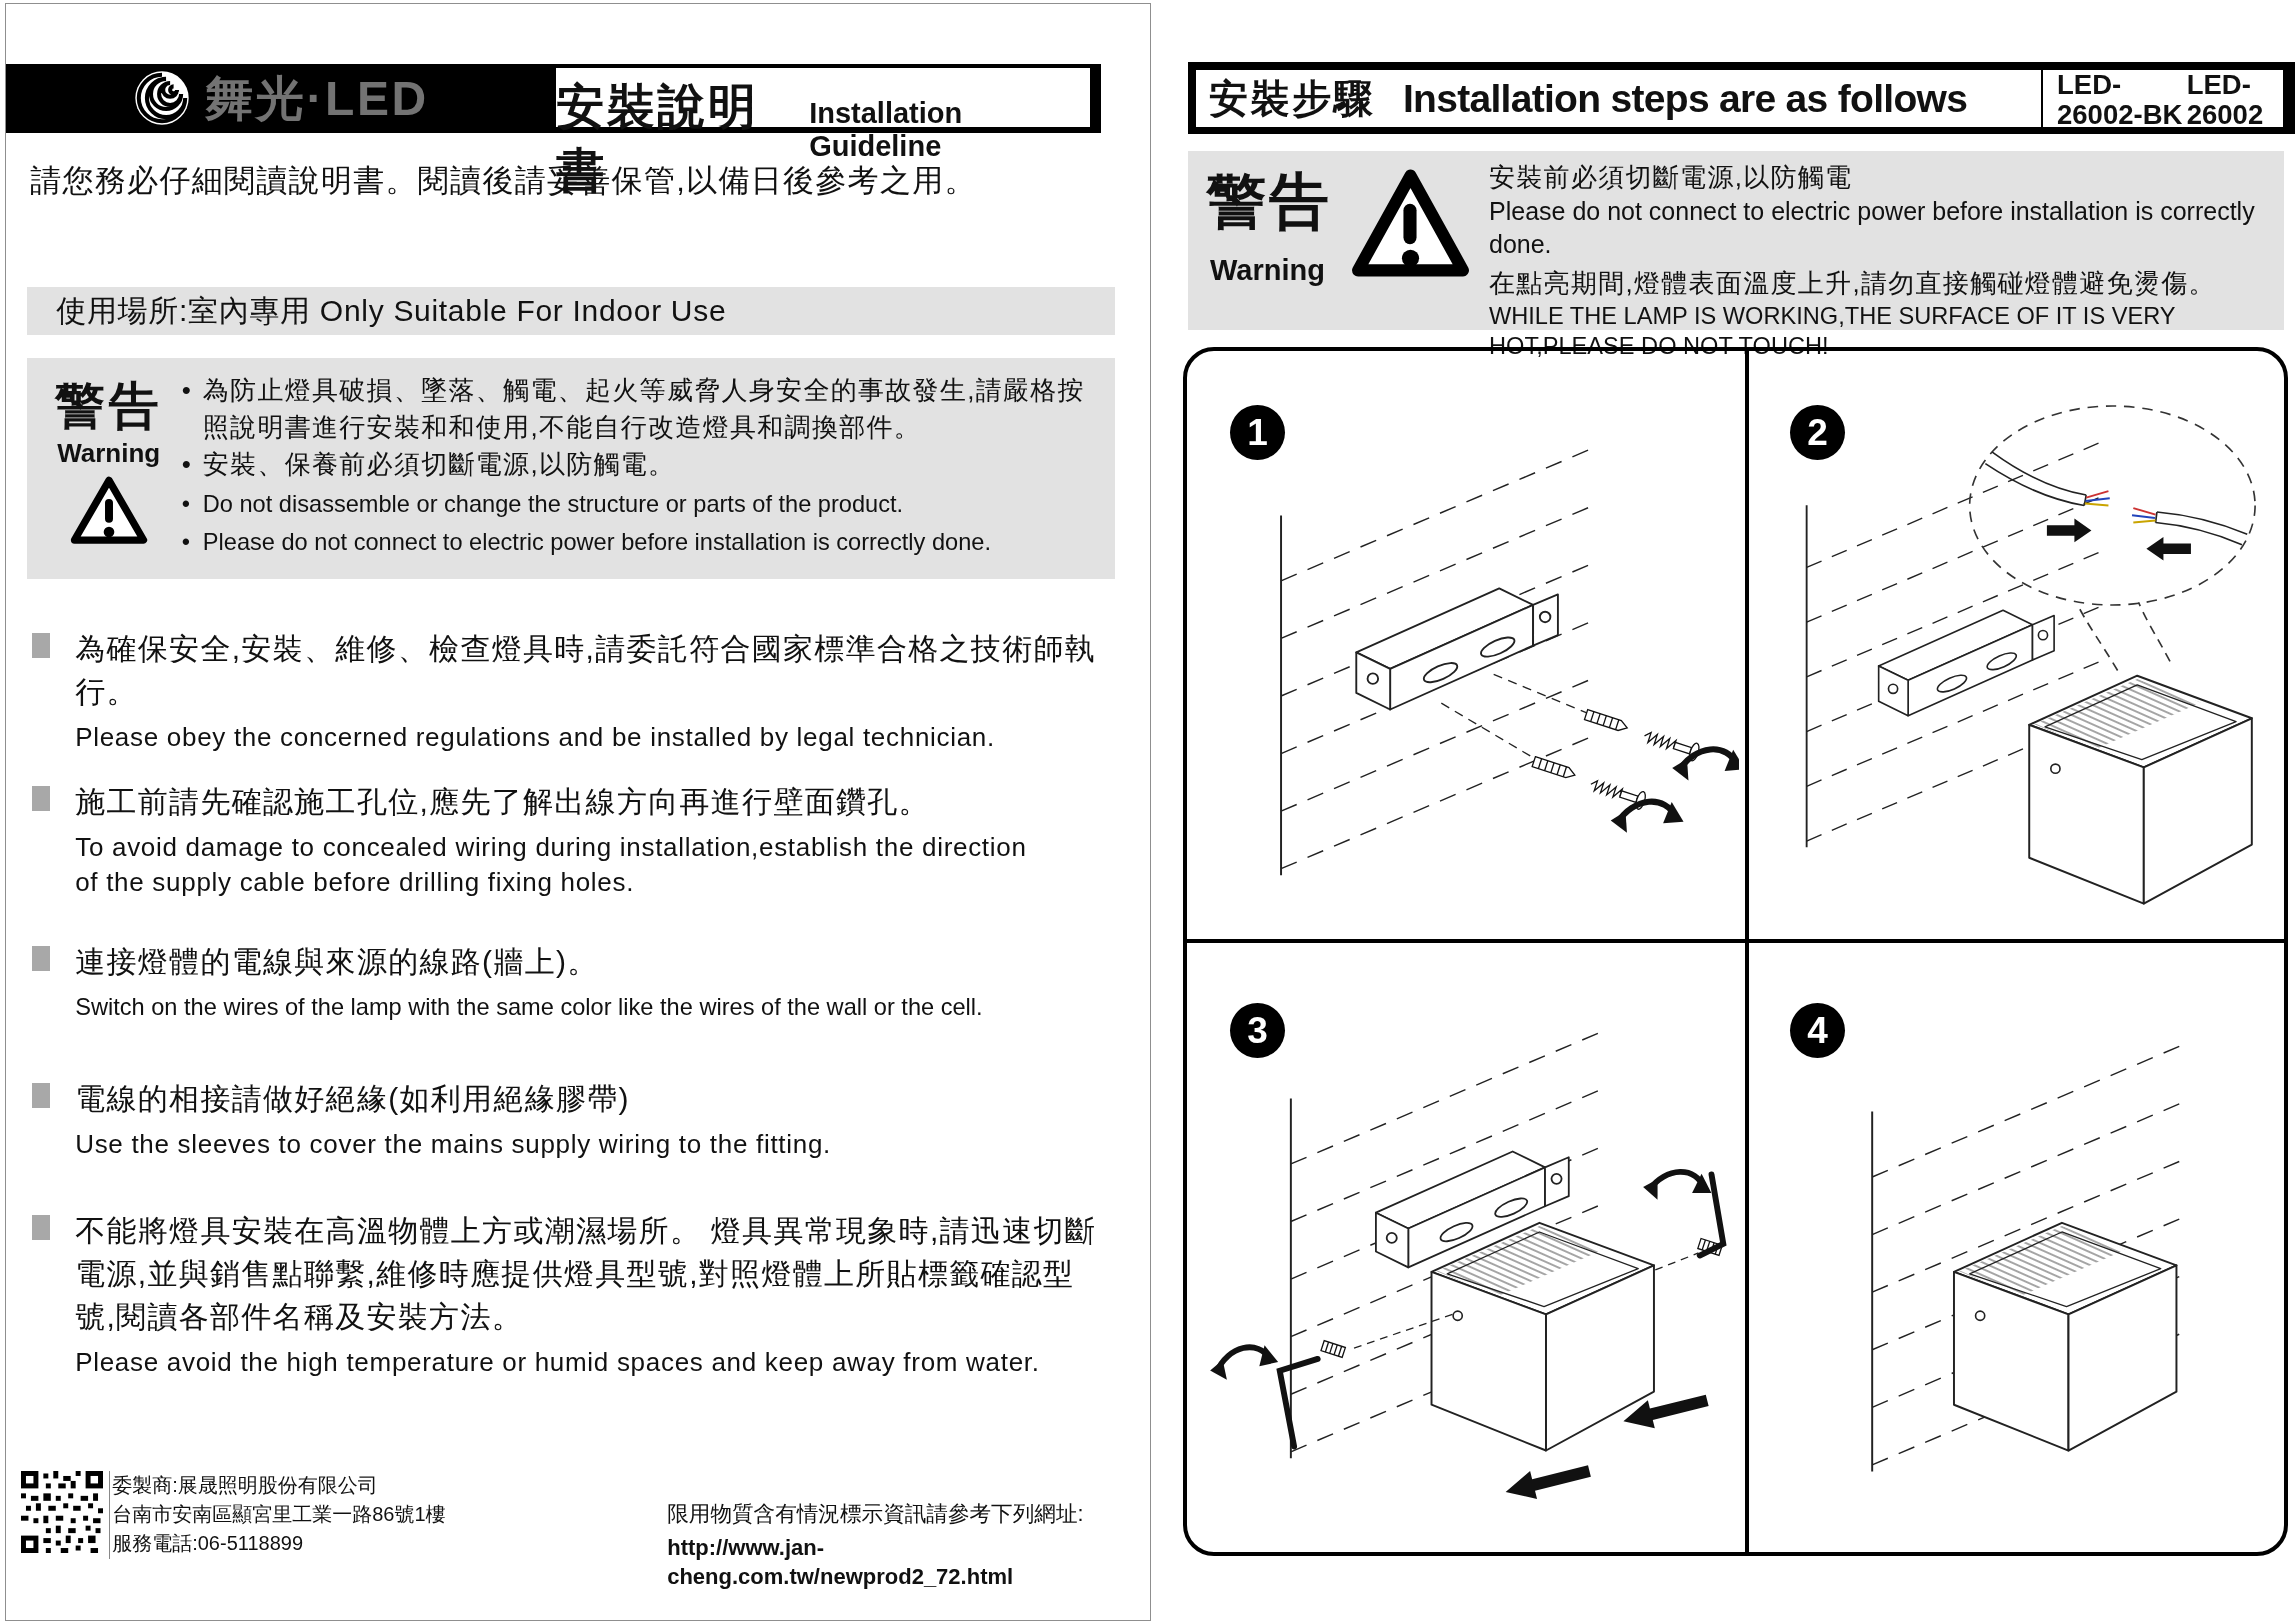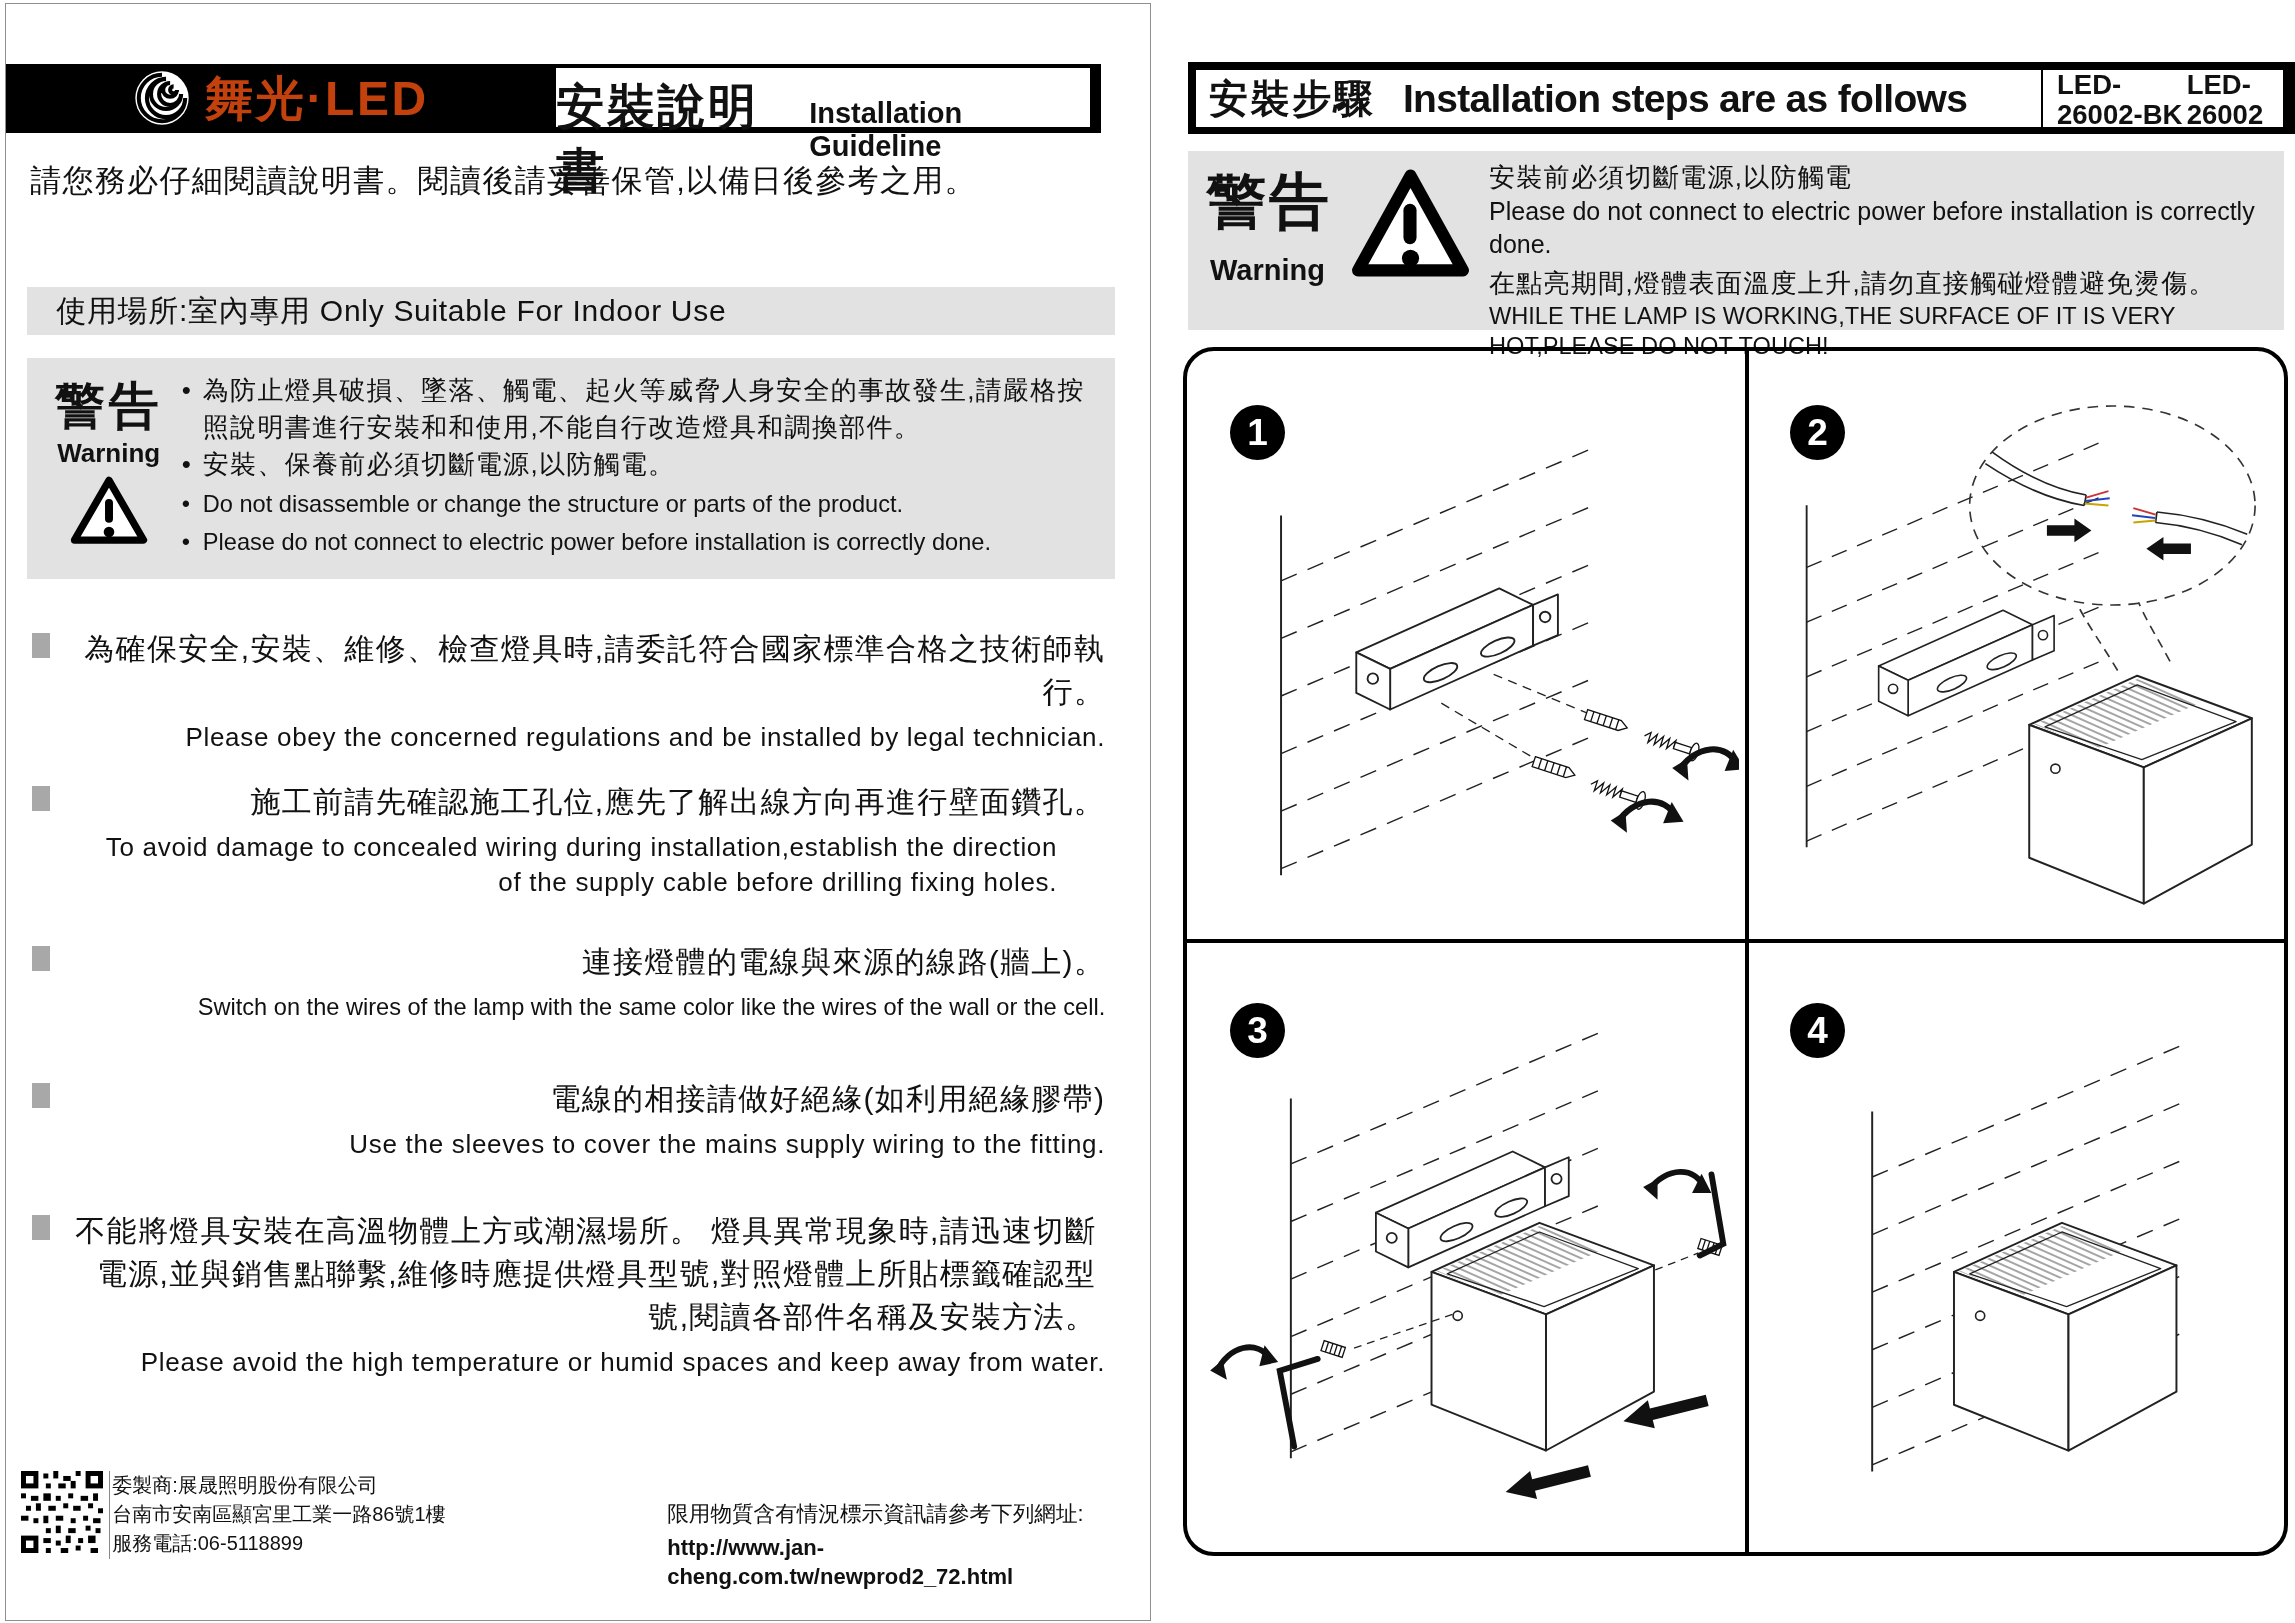--- a/index.html
+++ b/index.html
@@ -4,42 +4,42 @@
 <style>
   html,body{margin:0;padding:0;background:#fff;}
   #canvas{position:relative;width:2295px;height:1623px;background:#fff;overflow:hidden;
           font-family:"Liberation Sans", sans-serif;color:#111;}
   
   .page-left{position:absolute;left:5.2px;top:2.6px;width:1144px;height:1616px;
              border:1.3px solid #8f8f8f;background:#fff;}
   .lp-bar{position:absolute;left:0;top:60px;width:1095px;height:69px;background:#000;}
   .lp-logo{position:absolute;left:127px;top:5.9px;width:58px;height:58px;}
   .lp-logo-text{position:absolute;left:199px;top:0;height:69px;line-height:69px;
-                color:#c2410c;font-size:48px;font-weight:bold;letter-spacing:2.6px;text-align:right;}
+                color:#737373;font-size:48px;font-weight:bold;letter-spacing:2.6px;text-align:right;}
   .lp-titlebox{position:absolute;left:548px;top:62px;width:538px;height:63px;background:#fff;
                border:2.6px solid #000;box-sizing:border-box;display:flex;align-items:baseline;
                justify-content:center;padding-top:7.9px;}
   .lp-titlebox .t-zh{font-size:48px;font-weight:bold;letter-spacing:2.6px;}
   .lp-titlebox .t-en{font-size:29px;font-weight:bold;margin-left:10.5px;}
   .lp-intro{position:absolute;left:24px;top:156px;width:1099px;}
   .intro-zh{font-size:31px;letter-spacing:1.3px;}
   .intro-en{font-size:31px;letter-spacing:2.6px;margin-top:10.5px;margin-left:6.5px;}
   .lp-usage{position:absolute;left:21px;top:283px;width:1088px;height:48px;background:#e2e2e2;
             font-size:30px;line-height:48px;padding-left:29px;box-sizing:border-box;letter-spacing:0.7px;}
   .lp-warn{position:absolute;left:21px;top:354px;width:1088px;height:221px;background:#e2e2e2;}
   .warn-left{position:absolute;left:13px;top:15.7px;width:137px;text-align:center;}
   .warn-left .w-zh{font-size:50px;font-weight:bold;letter-spacing:3.9px;}
   .warn-left .w-en{font-size:26px;font-weight:bold;margin-top:-2.6px;}
   .warn-left svg{margin-top:6.5px;}
   .warn-list{position:absolute;left:152px;top:14.4px;width:924px;}
   .wr{position:relative;padding-left:23.6px;}
   .wr::before{content:"•";position:absolute;left:2.6px;top:0;}
   .wr.zh{font-size:26px;letter-spacing:1.3px;line-height:37px;}
   .wr.en{font-size:23.6px;line-height:33px;margin-top:5.2px;}
-  .item{position:absolute;left:26px;width:1073px;text-align:right;}
+  .item{position:absolute;left:26px;width:1073px;}
   .sq{position:absolute;left:0;top:6.5px;width:18.3px;height:25px;background:#a8a8a8;}
   .item-zh{margin-left:43px;font-size:30px;letter-spacing:1.3px;line-height:43px;}
   .item-en{margin-left:43px;font-size:26px;letter-spacing:0.7px;line-height:35px;margin-top:7.9px;}
   .item-en.condensed{font-size:23.6px;letter-spacing:0;}
   .lp-footer-mfg{position:absolute;left:103px;top:1467px;font-size:20px;line-height:29.4px;
                  border-left:1.3px solid #888;padding-left:2px;}
   .lp-qr{position:absolute;left:14.4px;top:1464px;width:82px;height:88px;}
   .lp-footer-note{position:absolute;left:661px;top:1495px;font-size:21.6px;line-height:29px;}
   .lp-footer-note .url{font-weight:bold;font-size:22px;margin-top:5.2px;}
   

